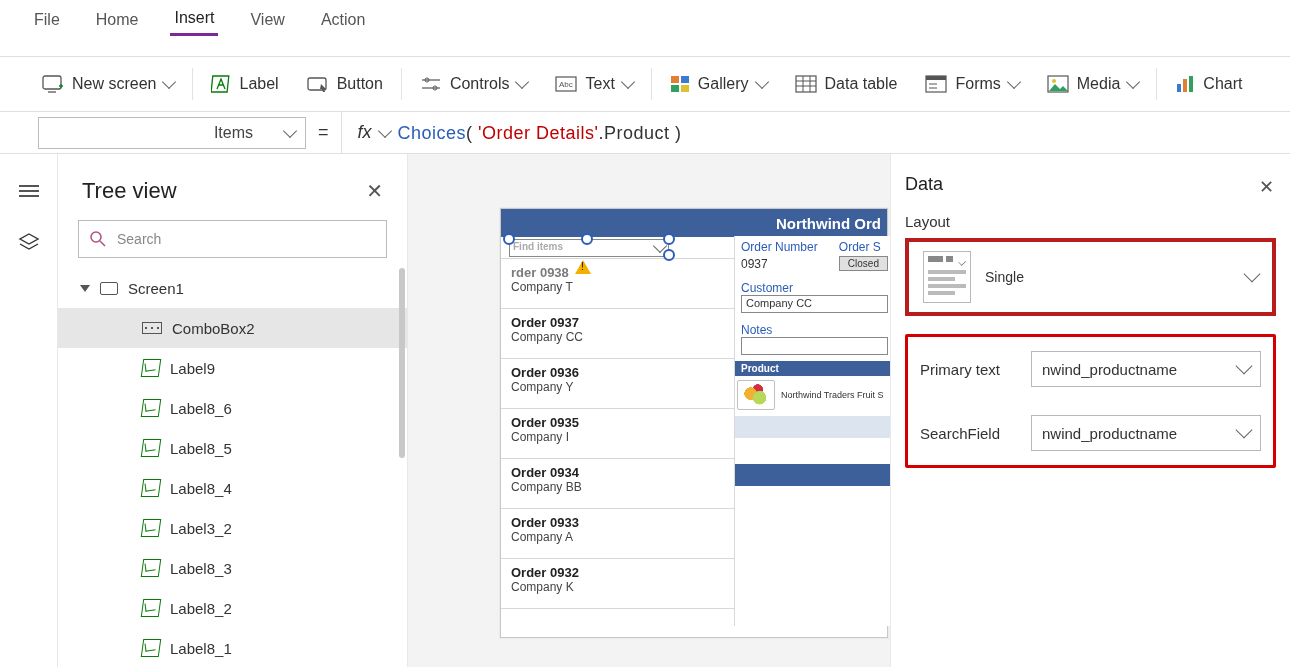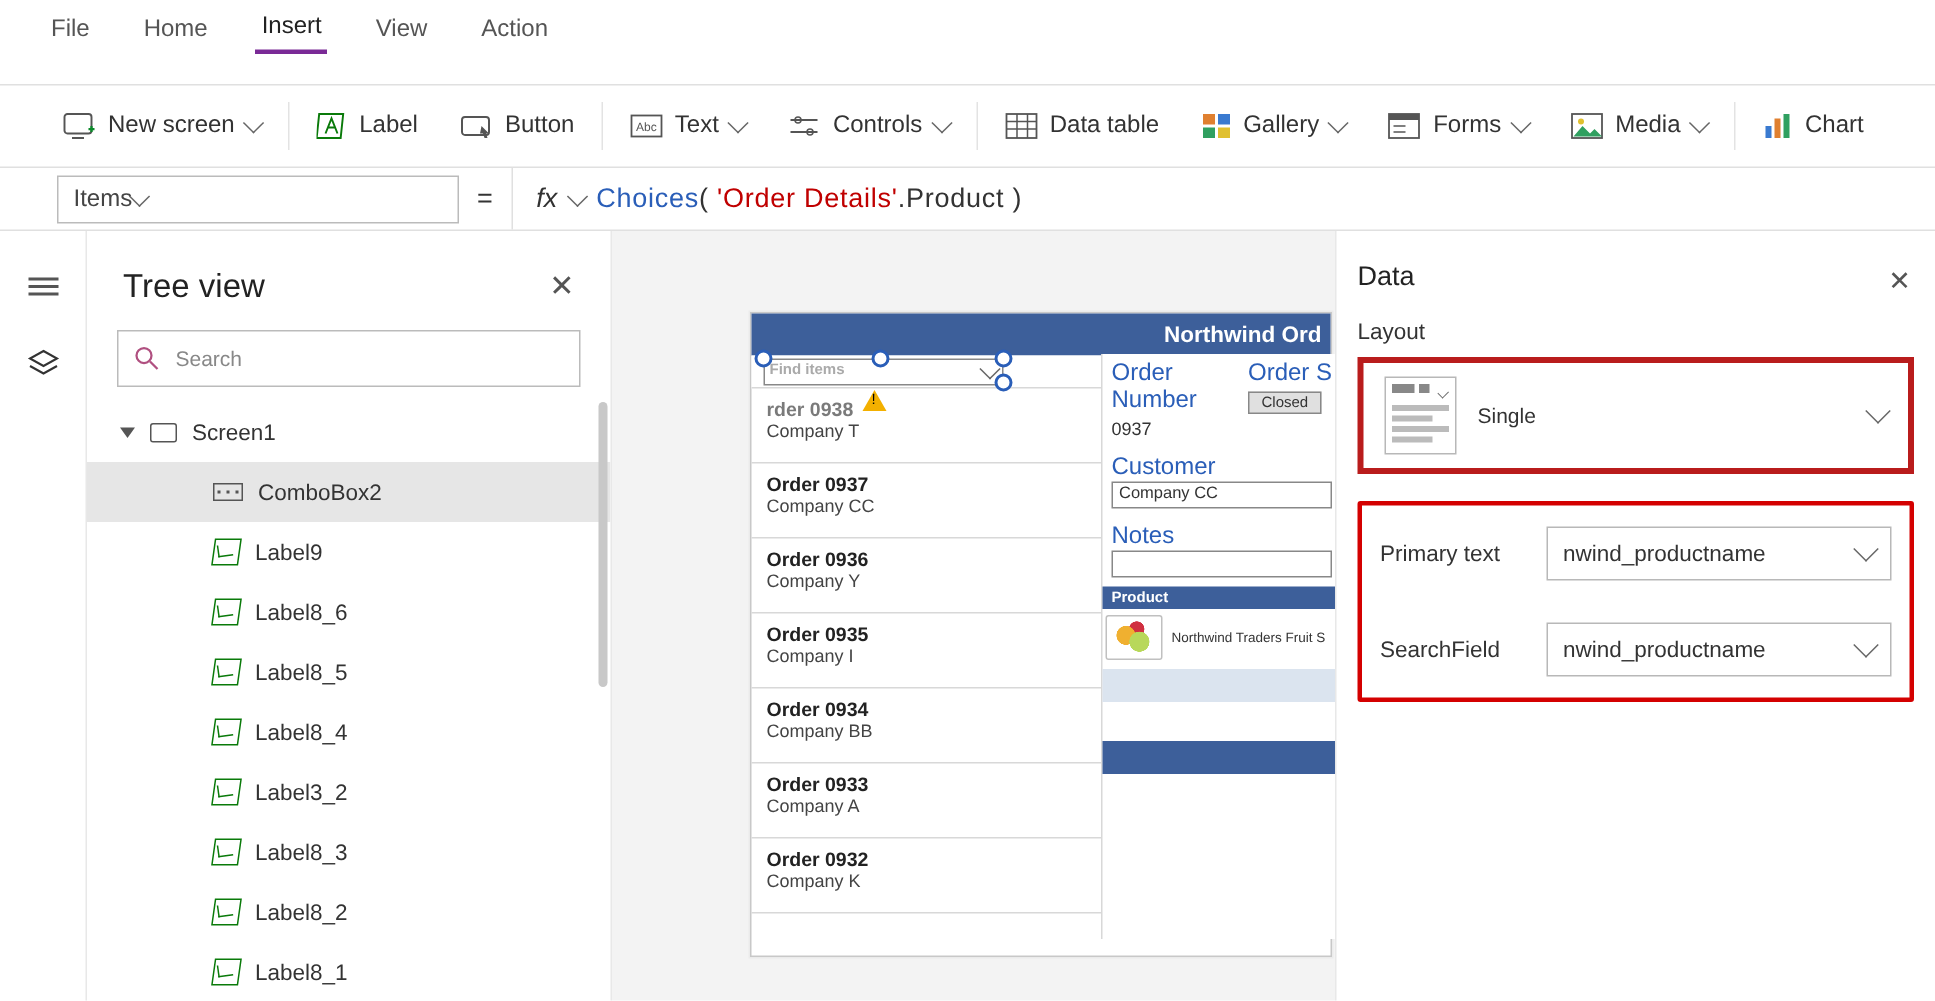--- a/index.html
+++ b/index.html
@@ -12,21 +12,21 @@
 
   
   .ribbon { display: flex; align-items: center; height: 56px; border-top: 1px solid #e0e0e0; border-bottom: 1px solid #e0e0e0; padding: 0 10px 0 28px; gap: 0; color: #333; font-size: 16px; overflow: hidden; margin-top: 16px; }
   .ribbon .rbtn { display: inline-flex; align-items: center; gap: 8px; padding: 0 14px; height: 100%; cursor: pointer; white-space: nowrap; }
   .vsep { width: 1px; height: 32px; background: #e3e3e3; margin: 0 4px; }
   .ribbon svg { flex-shrink: 0; }
   .chev { width: 10px; height: 10px; border-right: 1.5px solid #666; border-bottom: 1.5px solid #666; transform: rotate(45deg); margin-top: -4px; }
 
   
   .fbar { display: flex; align-items: center; height: 42px; border-bottom: 1px solid #e0e0e0; padding: 0 0 0 38px; gap: 12px; font-size: 16px; }
-  .propsel { width: 268px; height: 32px; border: 1px solid #bbb; display: flex; align-items: center; justify-content: flex-start; padding: 0 10px; color: #444; }
+  .propsel { width: 268px; height: 32px; border: 1px solid #bbb; display: flex; align-items: center; justify-content: flex-end; padding: 0 10px; color: #444; gap: 32px; }
   .eq { font-size: 18px; color: #333; }
   .fxwrap { display: flex; align-items: center; gap: 8px; border-left: 1px solid #e0e0e0; height: 100%; padding-left: 16px; }
   .fx { font-style: italic; font-size: 18px; color: #333; }
   .formula { font-family: Consolas, monospace; font-size: 18px; letter-spacing: .5px; }
   .tok-fn { color: #2a5eb8; }
   .tok-str { color: #c00000; }
   .tok-dot { color: #333; }
 
   
   .main { display: flex; height: calc(667px - 40px - 56px - 42px); }
@@ -72,21 +72,21 @@
   .ord .pr { position:absolute; right:30px; bottom:6px; font-size:12px; color:#222; }
   .st-inv { color:#3a3ae6; }
   .st-clo { color:#0a8a2a; }
   .st-shp { color:#b02ab0; }
   .st-new { color:#222; }
   .ord .arr { position:absolute; right:8px; top:18px; width:10px; height:10px; border-right:1.5px solid #888; border-top:1.5px solid #888; transform:rotate(45deg); }
   .warn { position:absolute; left:74px; top:1px; width:0;height:0;border-left:8px solid transparent;border-right:8px solid transparent;border-bottom:14px solid #f3b000; }
   .warn::after{content:"!"; position:absolute; left:-2px; top:1px; font-size:10px; color:#000;}
 
   .detail { position:absolute; left: 326px; top: 82px; width: 160px; height: 390px; background:#fff; border-left:1px solid #d8d8d8; }
-  .detail .lbl { font-size:16px; color:#2a5eb8; display:block; }
+  .detail .lbl { font-size:12px; color:#2a5eb8; display:block; }
   .detail .fld { font-size:11px; height:18px; border:1px solid #888; padding:1px 4px; display:block; }
   .detail .badge{ display:inline-block;font-size:10px;border:1px solid #888;padding:1px 8px;background:#e0e0e0;}
   .sect { padding:4px 6px 6px; }
   .prod-head{ background:#3d5f9a; color:#fff; font-size:10px; font-weight:600; padding:2px 6px; }
   .prod-row{ display:flex; align-items:center; gap:6px; padding:4px 2px; font-size:9px; color:#333; }
   .thumb{ width:38px; height:30px; border:1px solid #c0c0c0; background: radial-gradient(circle at 40% 40%, #c0303a 0 45%, #fff 46% 50%, #efefef 60%); border-radius:2px; }
   .thumb.fruit{ background: radial-gradient(circle at 60% 60%, #b8d85a 0 24%, transparent 25%), radial-gradient(circle at 35% 45%, #f0b030 0 22%, transparent 23%), radial-gradient(circle at 55% 30%, #d03040 0 18%, transparent 19%), #fff; }
   .bluebar{ height:22px; background:#dbe4ef; margin-top:2px; }
   .bluebar.dark{ background:#3d5f9a; }
 
@@ -142,56 +142,56 @@
   <div class="rbtn">
     <svg width="22" height="18">
         <rect x="1" y="3" width="18" height="12" rx="2" fill="none" stroke="#555" stroke-width="1.3"></rect>
         <path d="M14 9 L19 14 L17 14 L18 17 L16 17 L15 14 L13 14 Z" fill="#555"></path>
       </svg>
     <span>Button</span>
   </div>
   <div class="vsep"></div>
   <div class="rbtn">
     <svg width="22" height="16">
-        <rect x="1" y="1" width="20" height="14" fill="none" stroke="#555" stroke-width="1.2"></rect>
-        <text x="4" y="11" font-size="8" fill="#555" font-family="Arial">Abc</text>
-      </svg>
-    <span>Text</span>
-    <span class="chev"></span>
-  </div>
-  <div class="rbtn">
-    <svg width="22" height="16">
         <line x1="2" y1="4" x2="20" y2="4" stroke="#555" stroke-width="1.2"></line>
         <circle cx="7" cy="4" r="2" fill="none" stroke="#555"></circle>
         <line x1="2" y1="12" x2="20" y2="12" stroke="#555" stroke-width="1.2"></line>
         <circle cx="15" cy="12" r="2" fill="none" stroke="#555"></circle>
       </svg>
     <span>Controls</span>
     <span class="chev"></span>
   </div>
+  <div class="rbtn">
+    <svg width="22" height="16">
+        <rect x="1" y="1" width="20" height="14" fill="none" stroke="#555" stroke-width="1.2"></rect>
+        <text x="4" y="11" font-size="8" fill="#555" font-family="Arial">Abc</text>
+      </svg>
+    <span>Text</span>
+    <span class="chev"></span>
+  </div>
   <div class="vsep"></div>
+  <div class="rbtn">
+    <svg width="20" height="18">
+        <rect x="1" y="1" width="8" height="7" fill="#e08030"></rect>
+        <rect x="11" y="1" width="8" height="7" fill="#3a7ad0"></rect>
+        <rect x="1" y="10" width="8" height="7" fill="#30a060"></rect>
+        <rect x="11" y="10" width="8" height="7" fill="#e0c030"></rect>
+      </svg>
+    <span>Gallery</span>
+    <span class="chev"></span>
+  </div>
   <div class="rbtn">
     <svg width="22" height="18">
         <rect x="1" y="1" width="20" height="16" fill="none" stroke="#555" stroke-width="1.2"></rect>
         <line x1="1" y1="6" x2="21" y2="6" stroke="#555"></line>
         <line x1="1" y1="11" x2="21" y2="11" stroke="#555"></line>
         <line x1="8" y1="1" x2="8" y2="17" stroke="#555"></line>
         <line x1="15" y1="1" x2="15" y2="17" stroke="#555"></line>
       </svg>
     <span>Data table</span>
-  </div>
-  <div class="rbtn">
-    <svg width="20" height="18">
-        <rect x="1" y="1" width="8" height="7" fill="#e08030"></rect>
-        <rect x="11" y="1" width="8" height="7" fill="#3a7ad0"></rect>
-        <rect x="1" y="10" width="8" height="7" fill="#30a060"></rect>
-        <rect x="11" y="10" width="8" height="7" fill="#e0c030"></rect>
-      </svg>
-    <span>Gallery</span>
-    <span class="chev"></span>
   </div>
   <div class="rbtn">
     <svg width="22" height="18">
         <rect x="1" y="1" width="20" height="16" fill="none" stroke="#555" stroke-width="1.2"></rect>
         <rect x="1" y="1" width="20" height="4" fill="#555"></rect>
         <line x1="4" y1="9" x2="12" y2="9" stroke="#555"></line>
         <line x1="4" y1="13" x2="12" y2="13" stroke="#555"></line>
       </svg>
     <span>Forms</span>
     <span class="chev"></span>

